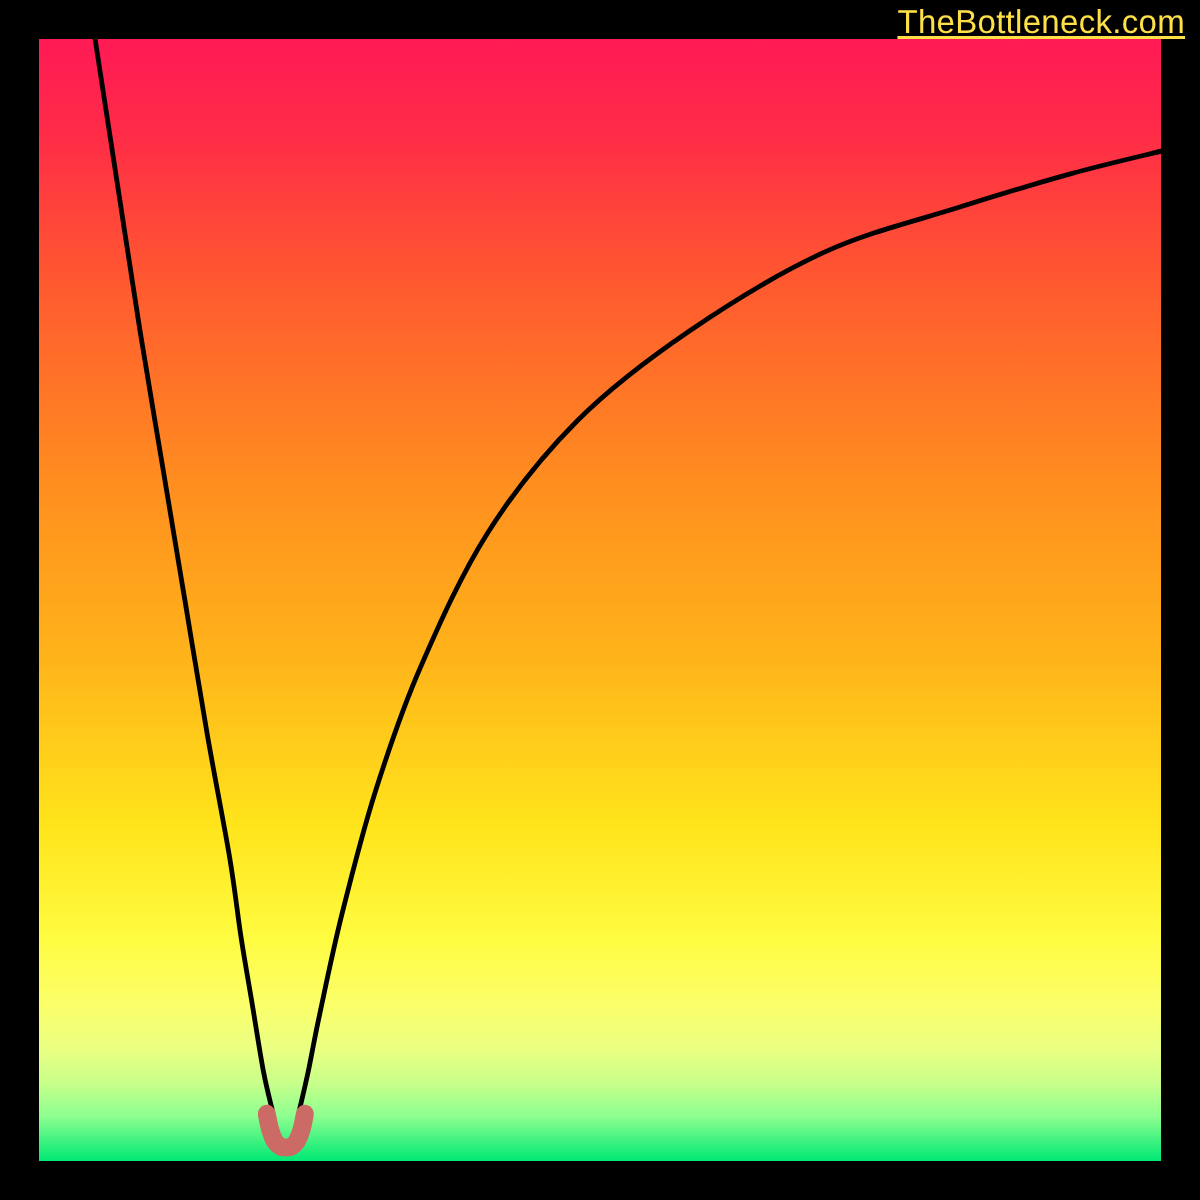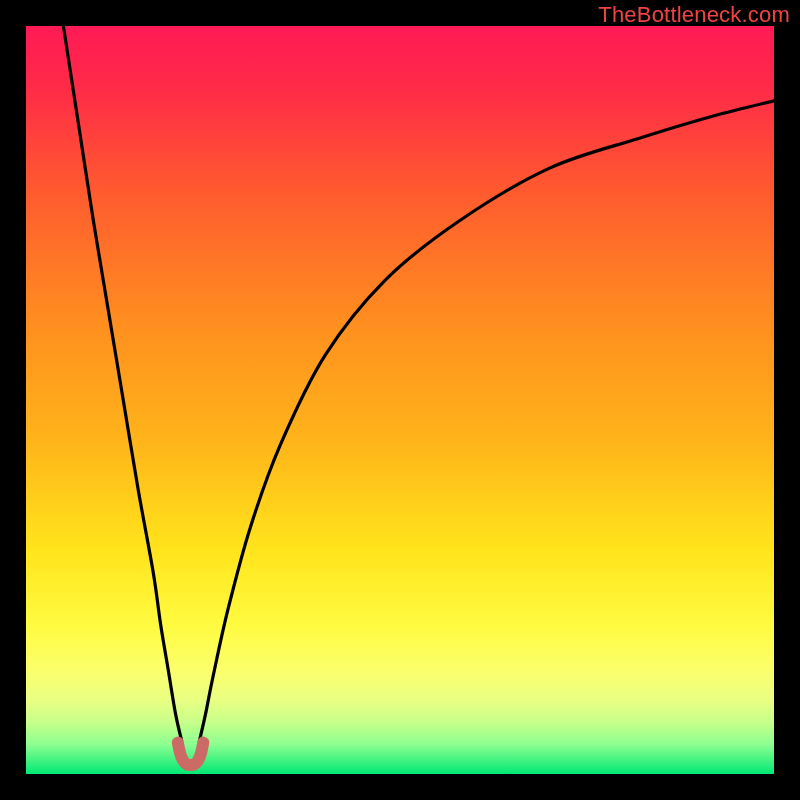--- a/index.html
+++ b/index.html
@@ -27,23 +27,24 @@
   .gradient-fill {
     position: absolute;
     inset: 0;
   }
   .watermark {
     position: absolute;
     top: 2px;
     right: 10px;
     font-size: 22px;
     font-weight: 500;
-    color: #ef4444;
+    color: #fde047;
     letter-spacing: 0.2px;
     font-family: Arial, Helvetica, sans-serif;
+    text-decoration: underline;
   }
   svg.curves {
     position: absolute;
     inset: 0;
   }
 </style>
 </head>
 <body>
 
 <div class="frame">

